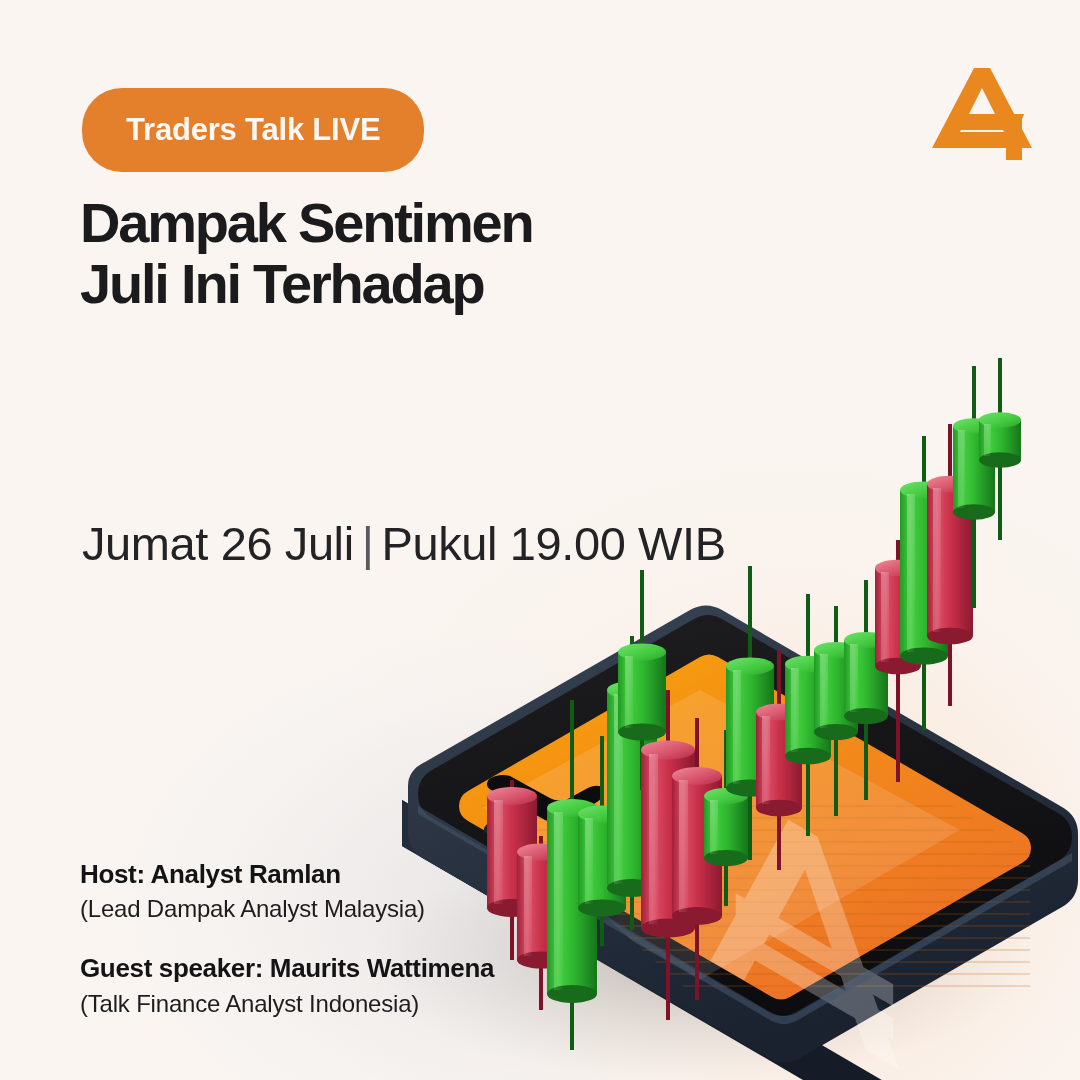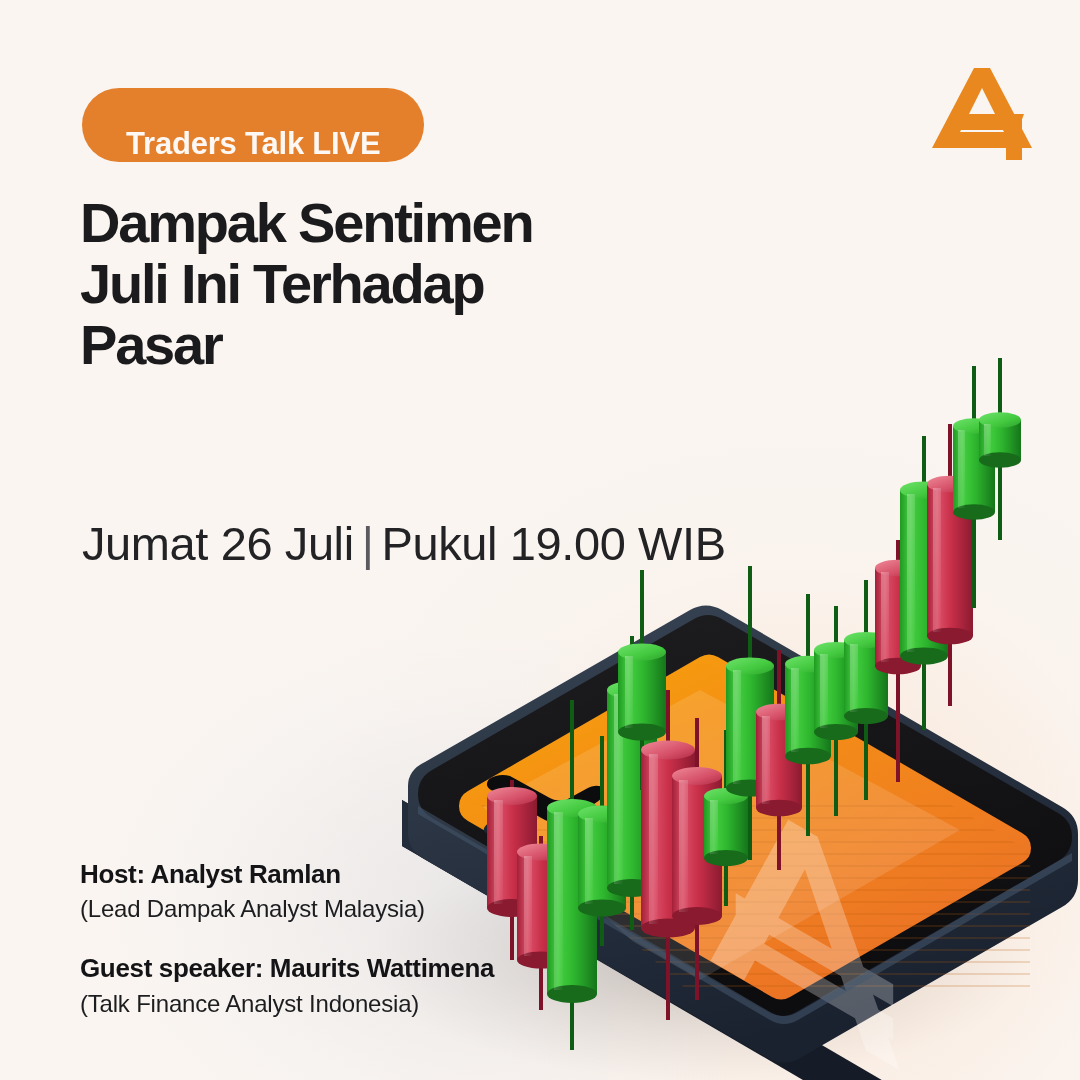--- a/index.html
+++ b/index.html
@@ -35,26 +35,26 @@
     height: 520px;
     background: radial-gradient(ellipse at 50% 50%, rgba(226,226,228,0.75) 0%, rgba(240,238,238,0.3) 55%, rgba(250,245,241,0) 75%);
     pointer-events: none;
   }
 
   
   .badge {
     position: absolute;
     left: 82px;
     top: 88px;
-    height: 74px;
+    height: 84px;
     padding: 0 44px;
     border-radius: 40px;
     background: #e47f2b;
     display: flex;
-    align-items: flex-end;
+    align-items: center;
     justify-content: center;
     box-sizing: border-box;
   }
   .badge-label {
     color: #fdf8f4;
     font-size: 31px;
     font-weight: bold;
     letter-spacing: -0.2px;
     white-space: nowrap;
   }
@@ -411,21 +411,20 @@
   <svg class="logo" viewBox="0 0 108 100" xmlns="http://www.w3.org/2000/svg">
     <path d="M46,6 L62,6 L104,86 L84,86 L54,26 L24,86 L4,86 Z" fill="#e8881f"></path>
     <path d="M26,52 L96,52 L90,68 L20,68 Z" fill="#e8881f"></path>
     <path d="M22,70 L92,70 L86,86 L16,86 Z" fill="#e8881f"></path>
     <rect x="78" y="52" width="16" height="46" fill="#e8881f"></rect>
   </svg>
 
   <div class="headline">
     <div>Dampak Sentimen</div>
     <div>Juli Ini Terhadap</div>
-    <div>Pasar</div>
   </div>
 
   <div class="datetime">
     <span>Jumat 26 Juli</span><span class="sep">|</span><span>Pukul 19.00 WIB</span>
   </div>
 
   <div class="speakers">
     <div class="sp-block">
       <div class="sp-name">Host: Analyst Ramlan</div>
       <div class="sp-role">(Lead Dampak Analyst Malaysia)</div>

